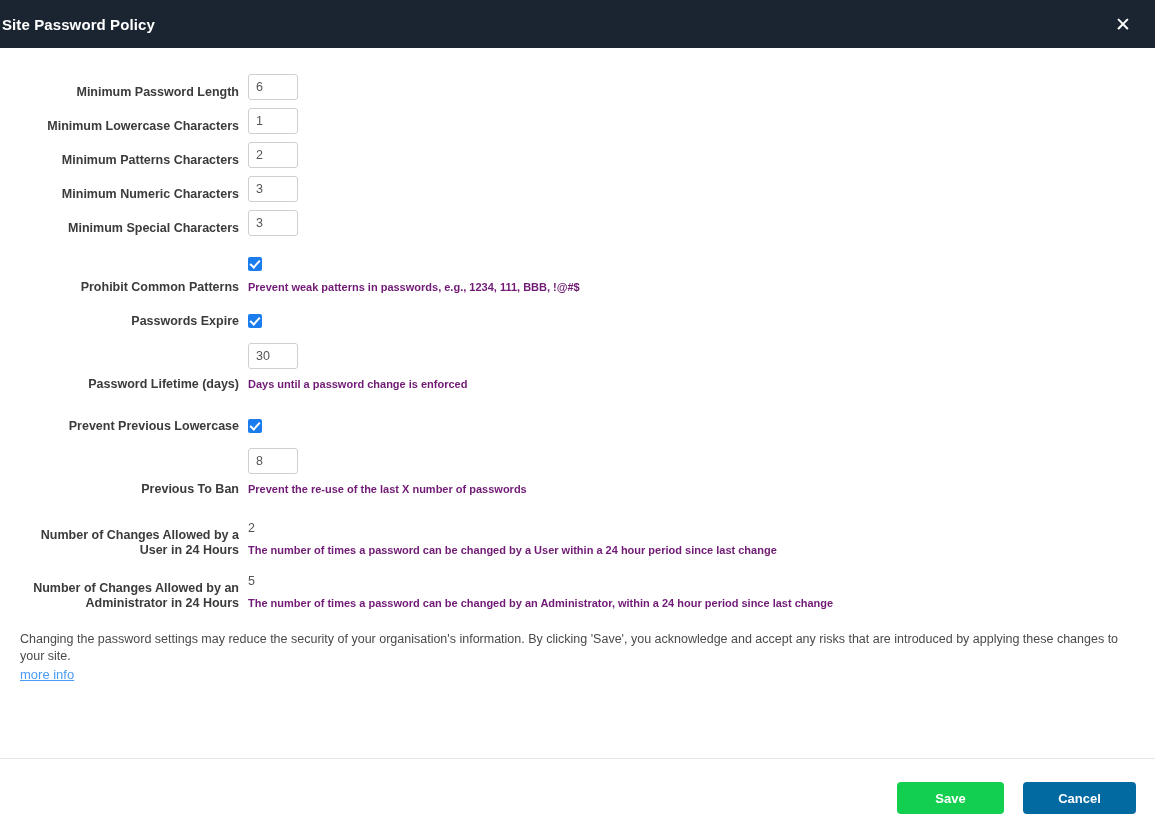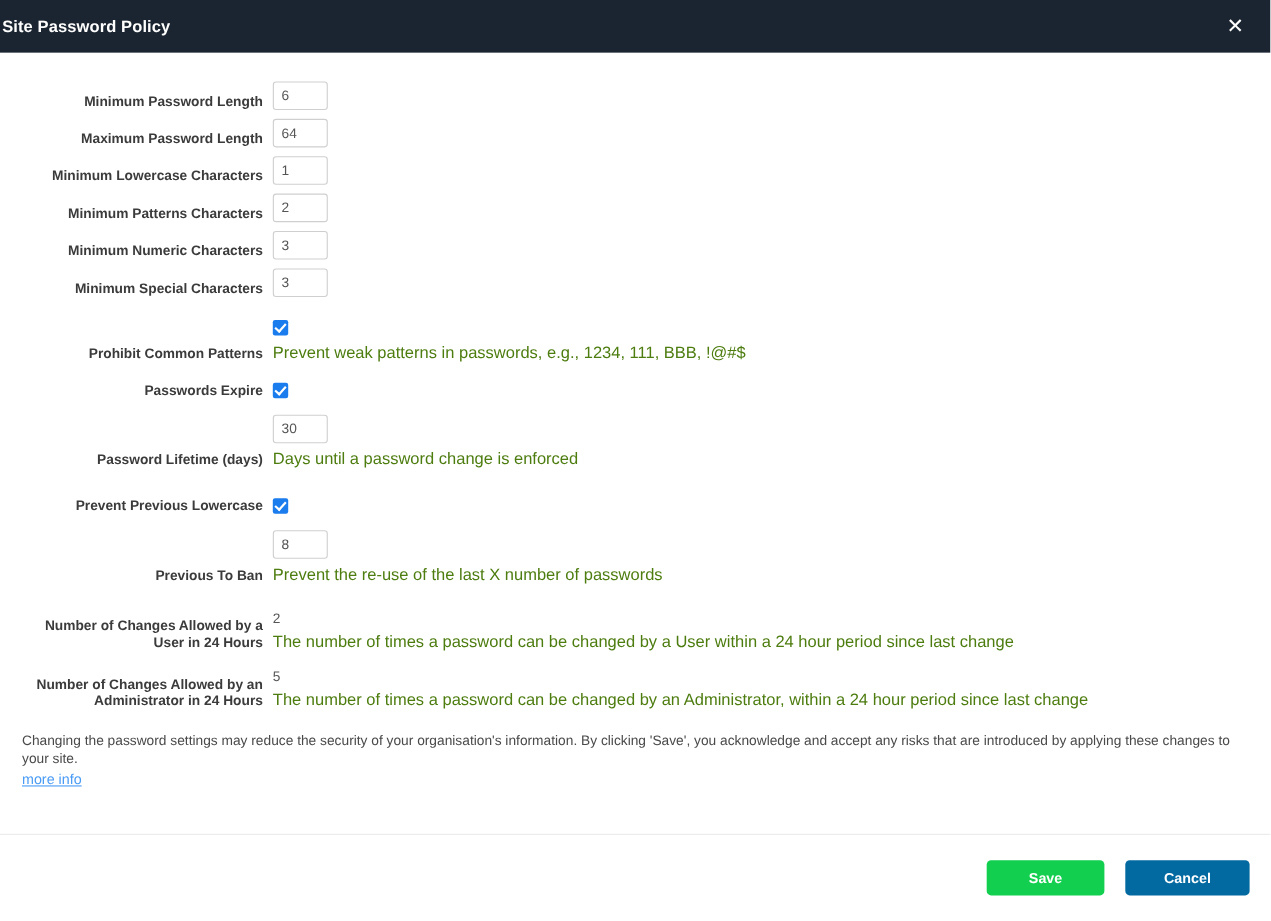--- a/index.html
+++ b/index.html
@@ -100,25 +100,26 @@
     content:"";
     position:absolute;
     left:4px;top:1px;
     width:4px;height:8px;
     border:solid #ffffff;
     border-width:0 2px 2px 0;
     transform:rotate(42deg);
   }
 
   .help{
-    font-size:15px;
-    color:#4d7c0f;
+    font-size:11px;
+    color:#701a75;
     line-height:16px;
     padding-top:7px;
     padding-bottom:0;
+    font-weight:bold;
   }
 
   
   .row-static .label-col{ padding-top:1px; }
   .row-static{ margin-bottom:0; }
   .static-val{
     font-size:12.5px;
     color:#555555;
     line-height:15px;
   }
@@ -185,26 +186,20 @@
 <div class="dialog-body">
   <div class="form">
 
     <div class="row row-input">
       <div class="label-col">Minimum Password Length</div>
       <div class="field-col">
         <input class="num" type="text" value="6" style="">
       </div>
     </div>
 
-    <div class="row row-input">
-      <div class="label-col">Maximum Password Length</div>
-      <div class="field-col">
-        <input class="num" type="text" value="64" style="">
-      </div>
-    </div>
 
     <div class="row row-input">
       <div class="label-col">Minimum Lowercase Characters</div>
       <div class="field-col">
         <input class="num" type="text" value="1" style="">
       </div>
     </div>
 
     <div class="row row-input">
       <div class="label-col">Minimum Patterns Characters</div>

